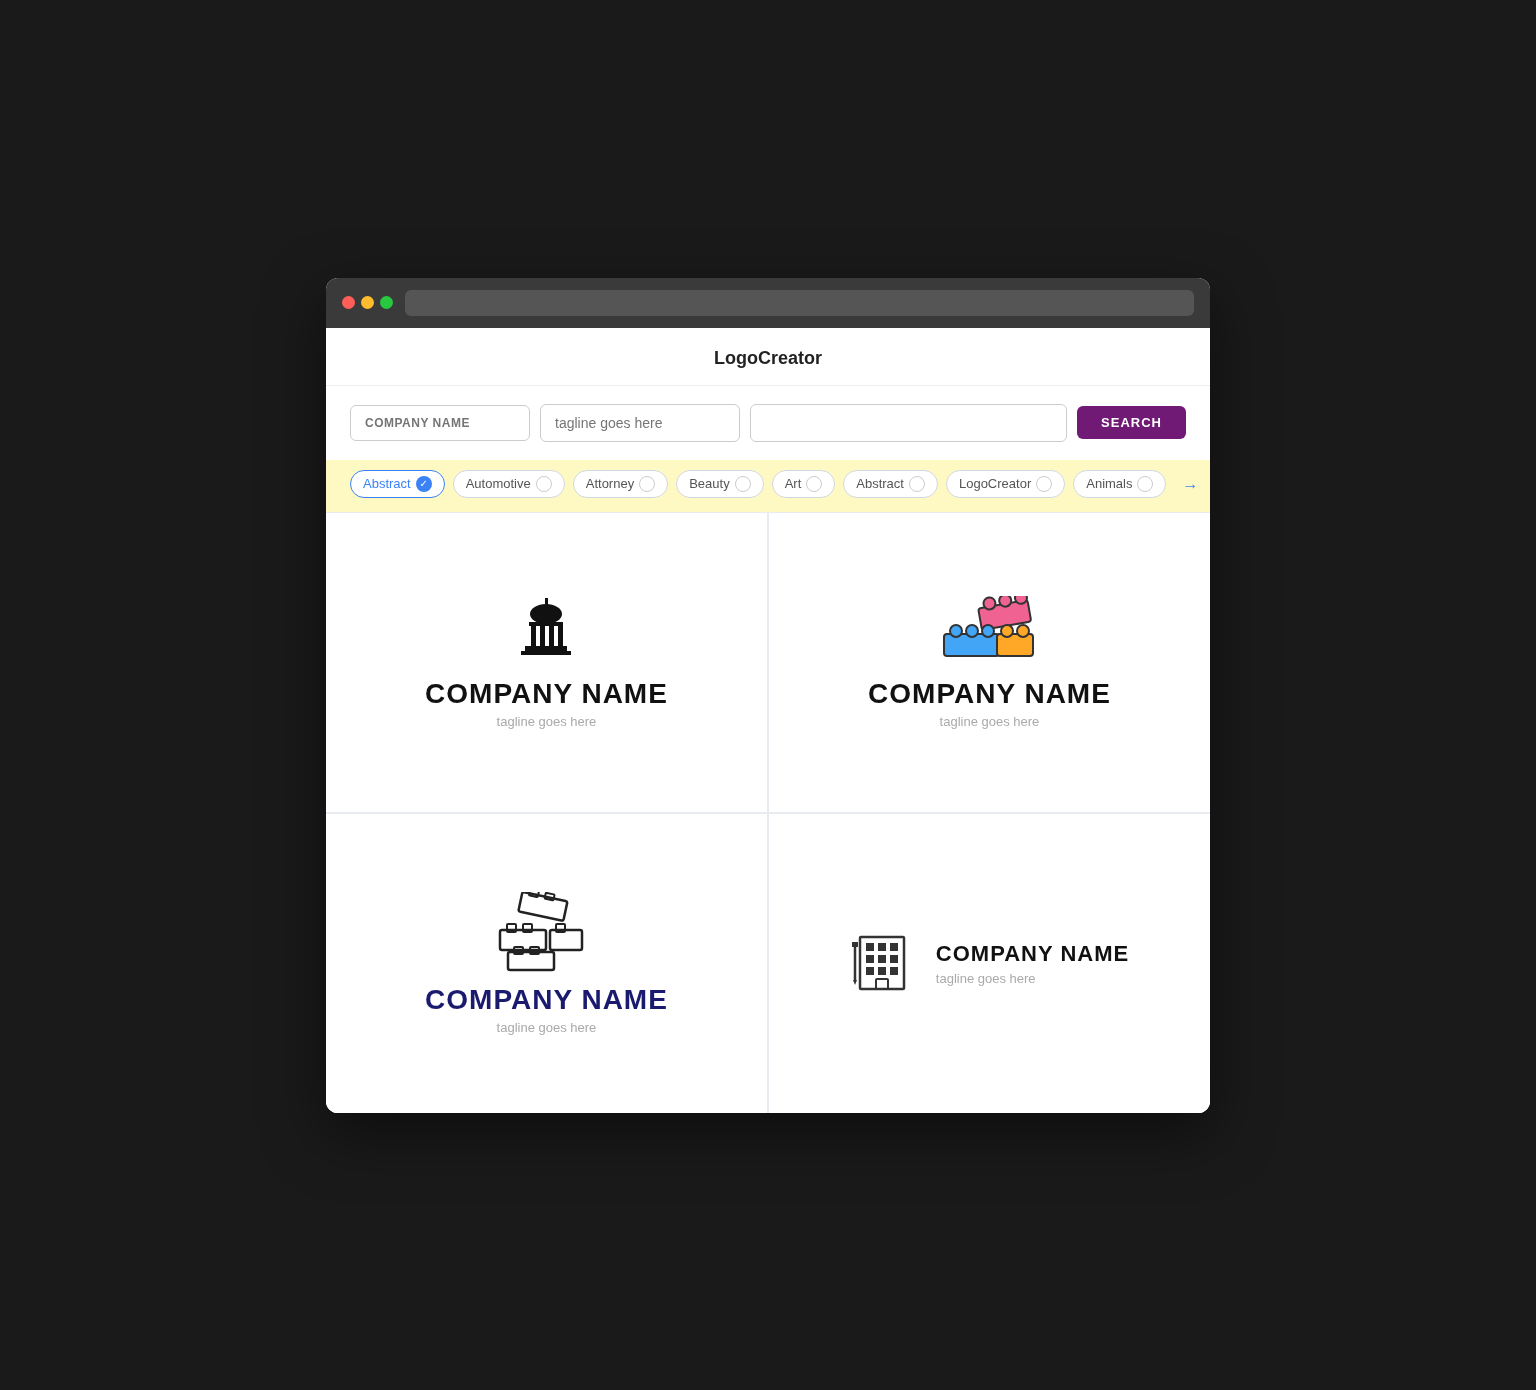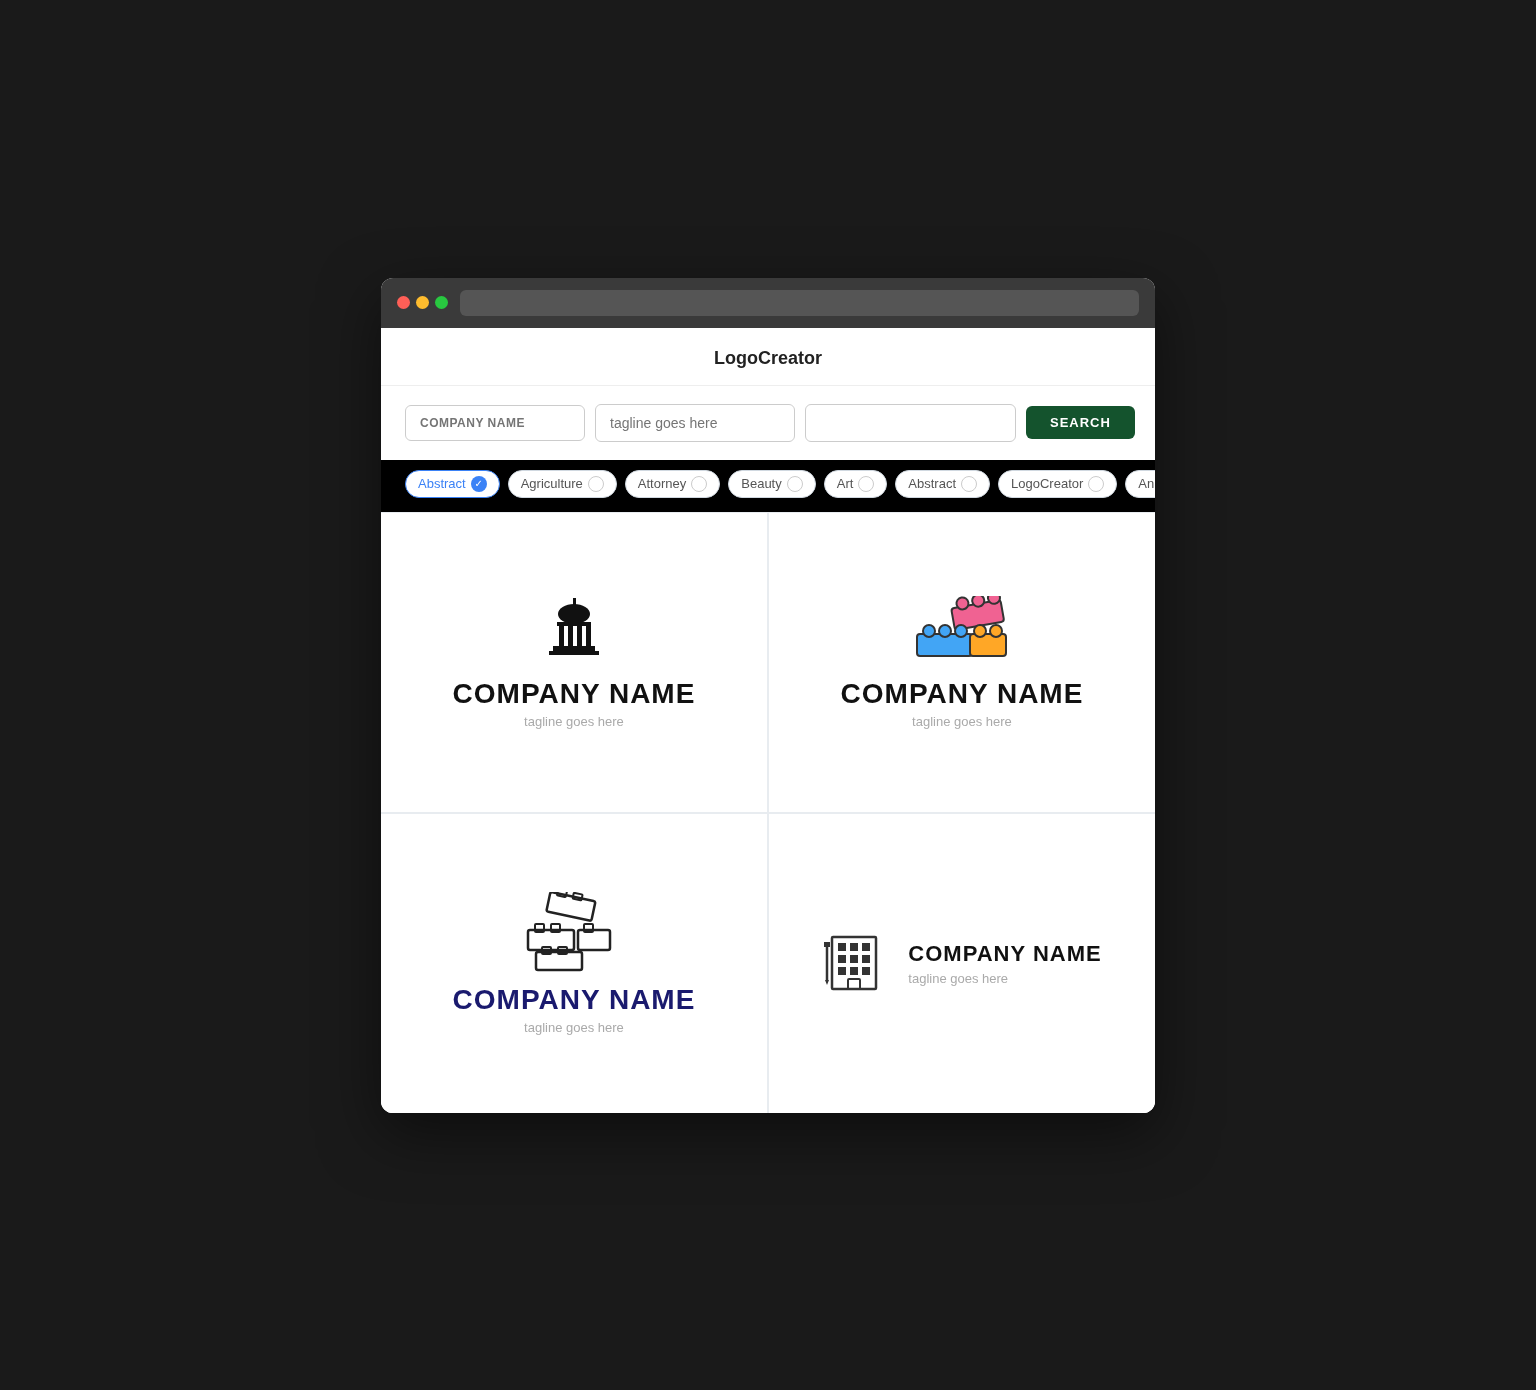--- a/index.html
+++ b/index.html
@@ -5,21 +5,21 @@
     * { box-sizing: border-box; margin: 0; padding: 0; }
     body {
       background: #1a1a1a;
       display: flex;
       justify-content: center;
       align-items: center;
       min-height: 100vh;
       font-family: -apple-system, BlinkMacSystemFont, 'Segoe UI', Arial, sans-serif;
     }
     .browser-window {
-      width: 774px;
+      width: 884px;
       background: #fff;
       border-radius: 12px;
       overflow: hidden;
       box-shadow: 0 20px 60px rgba(0,0,0,0.5);
     }
     .browser-titlebar {
       background: #3a3a3a;
       padding: 12px 16px;
       display: flex;
       align-items: center;
@@ -80,37 +80,37 @@
       font-size: 12px;
     }
     .search-input-tagline {
       width: 200px;
       color: #aaa;
     }
     .search-input-main {
       flex: 1;
     }
     .search-button {
-      background: #14532d;
+      background: #701a75;
       color: #fff;
       border: none;
       border-radius: 6px;
       padding: 9px 24px;
       font-size: 13px;
       font-weight: 700;
       letter-spacing: 1px;
       cursor: pointer;
       text-transform: uppercase;
     }
     .filter-bar {
       display: flex;
       align-items: center;
       gap: 8px;
       padding: 10px 24px 14px;
-      background: #000000;
+      background: #fef9c3;
       border-bottom: 1px solid #e8ecf0;
       overflow: hidden;
     }
     .filter-tag {
       display: flex;
       align-items: center;
       gap: 5px;
       padding: 5px 12px;
       border-radius: 20px;
       border: 1.5px solid #d0d8e0;
@@ -220,21 +220,21 @@
       <input class="search-input search-input-main" type="text" style="">
       <button class="search-button">SEARCH</button>
     </div>
 
     <div class="filter-bar">
       <div class="filter-tag active">
         <span>Abstract</span>
         <span class="check-icon">✓</span>
       </div>
       <div class="filter-tag">
-        <span>Agriculture</span>
+        <span>Automotive</span>
         <span class="check-icon"></span>
       </div>
       <div class="filter-tag">
         <span>Attorney</span>
         <span class="check-icon"></span>
       </div>
       <div class="filter-tag">
         <span>Beauty</span>
         <span class="check-icon"></span>
       </div>

